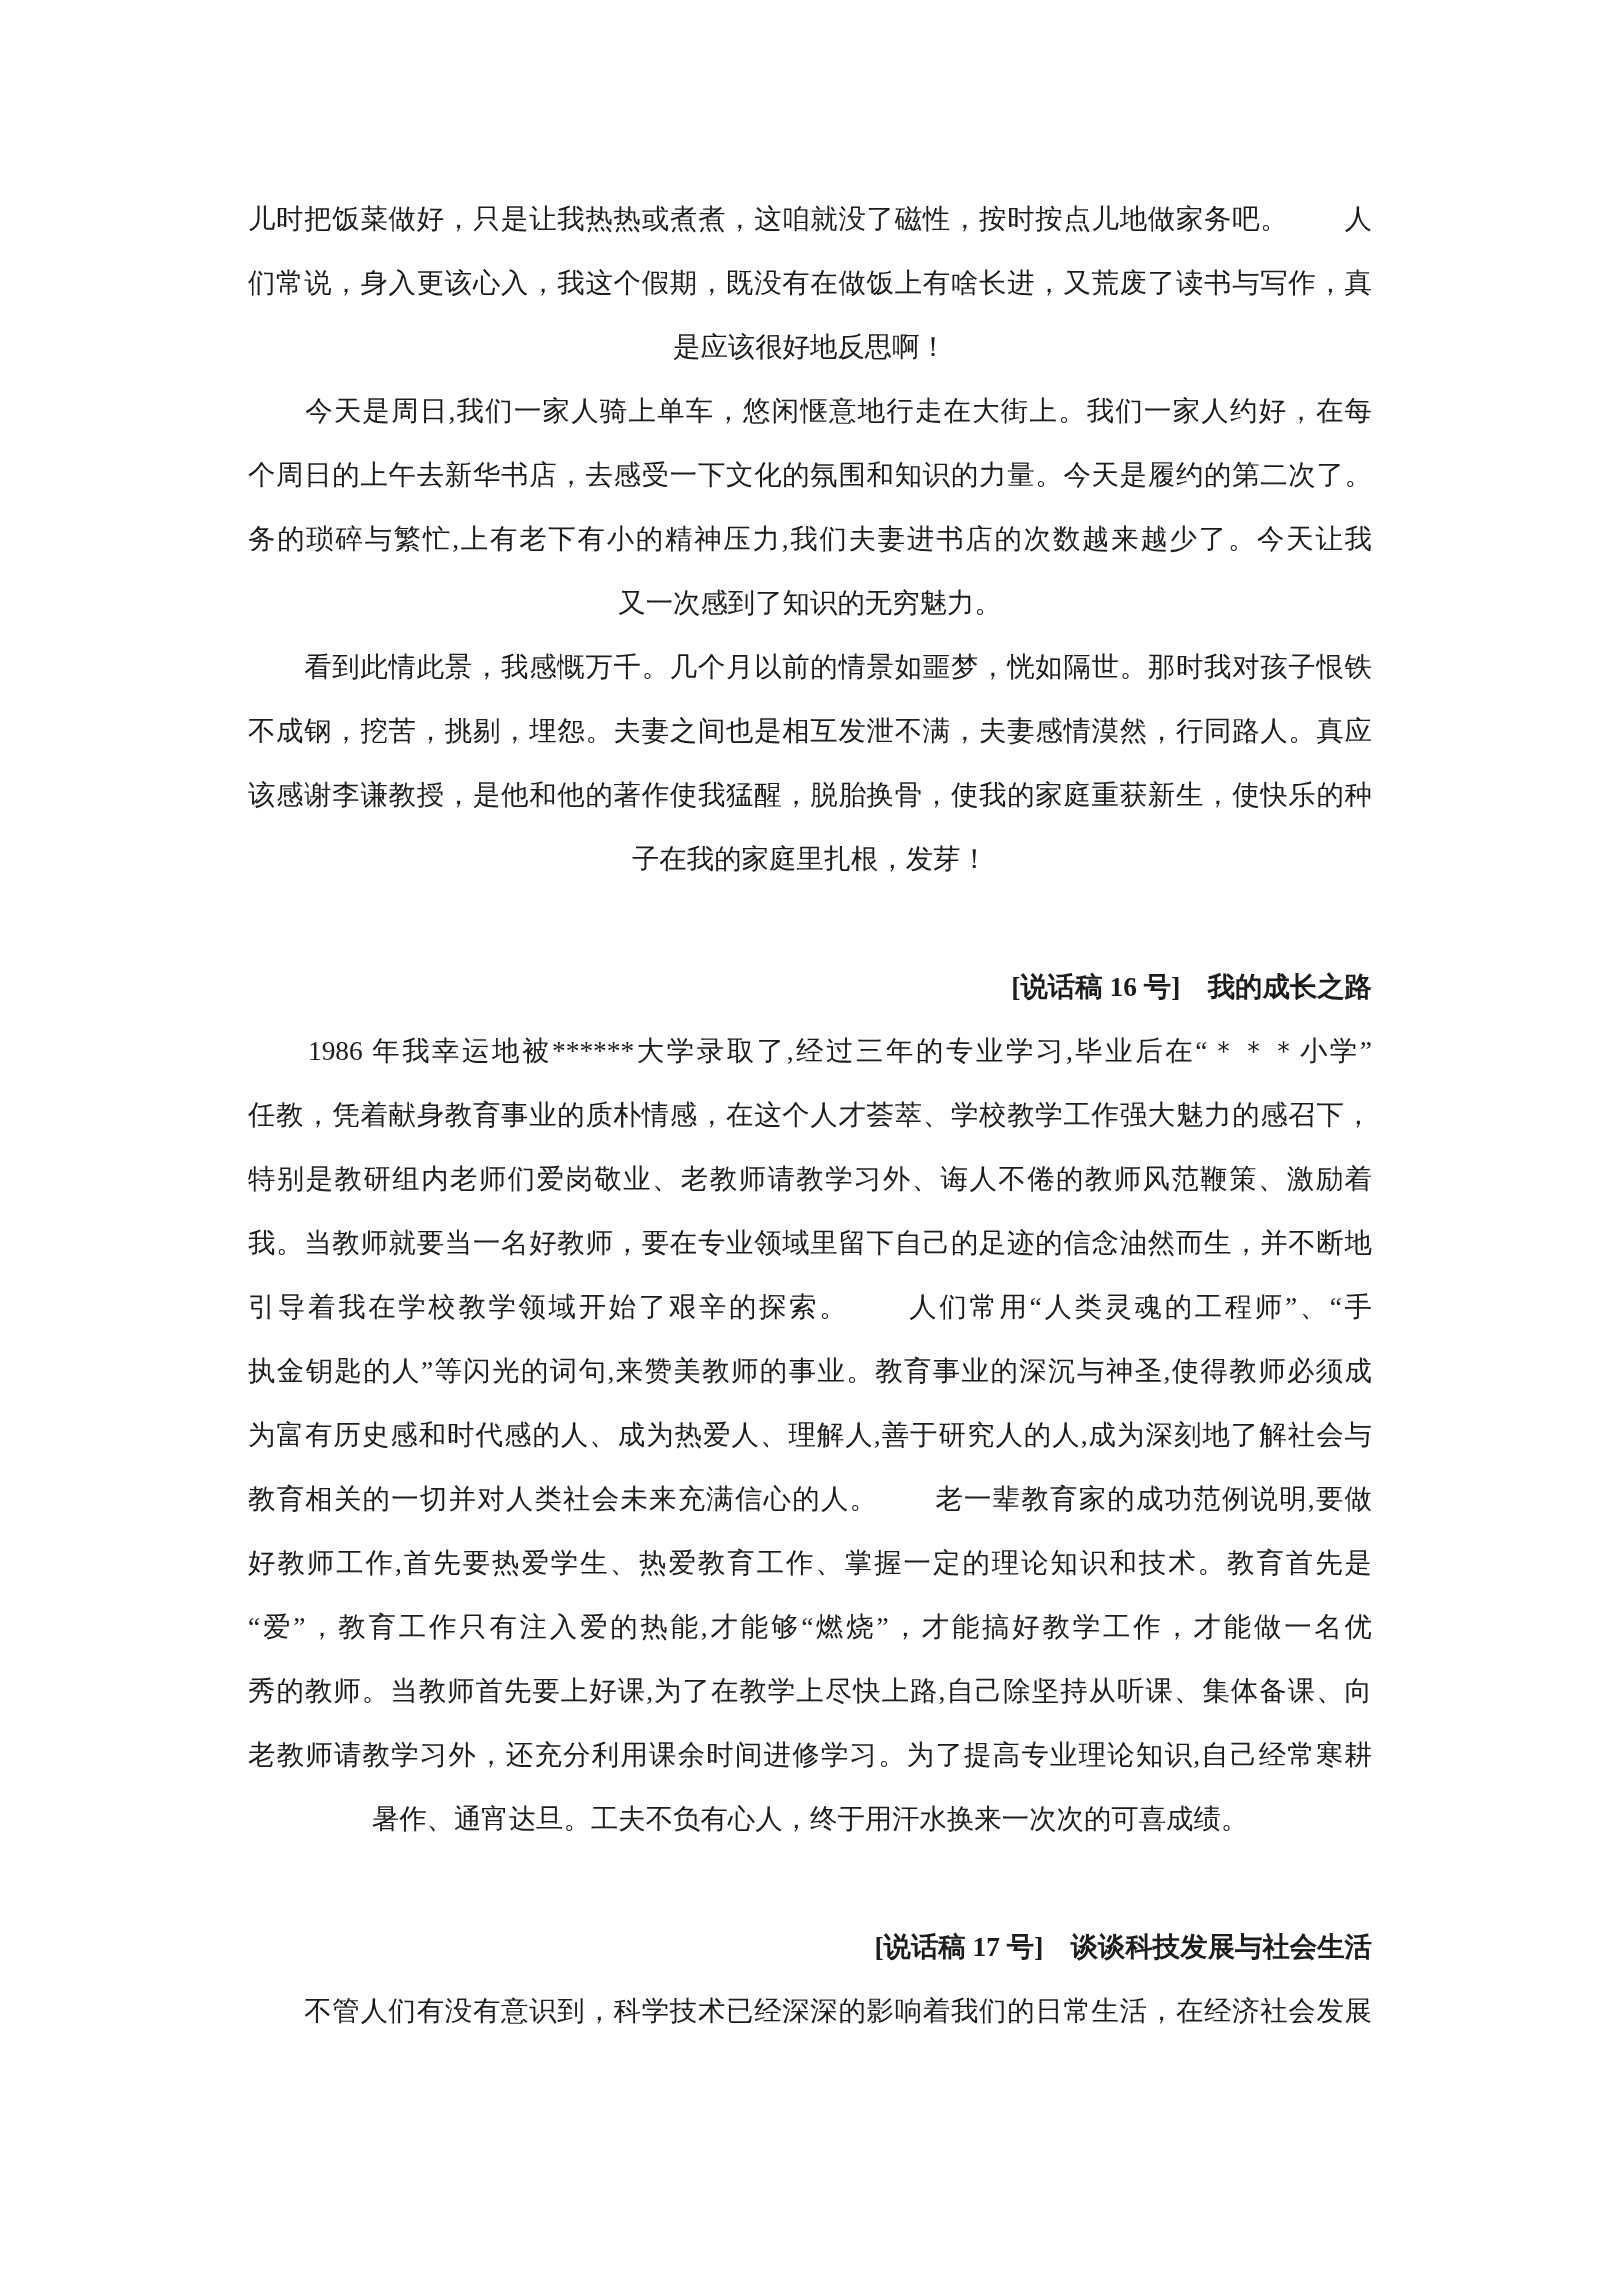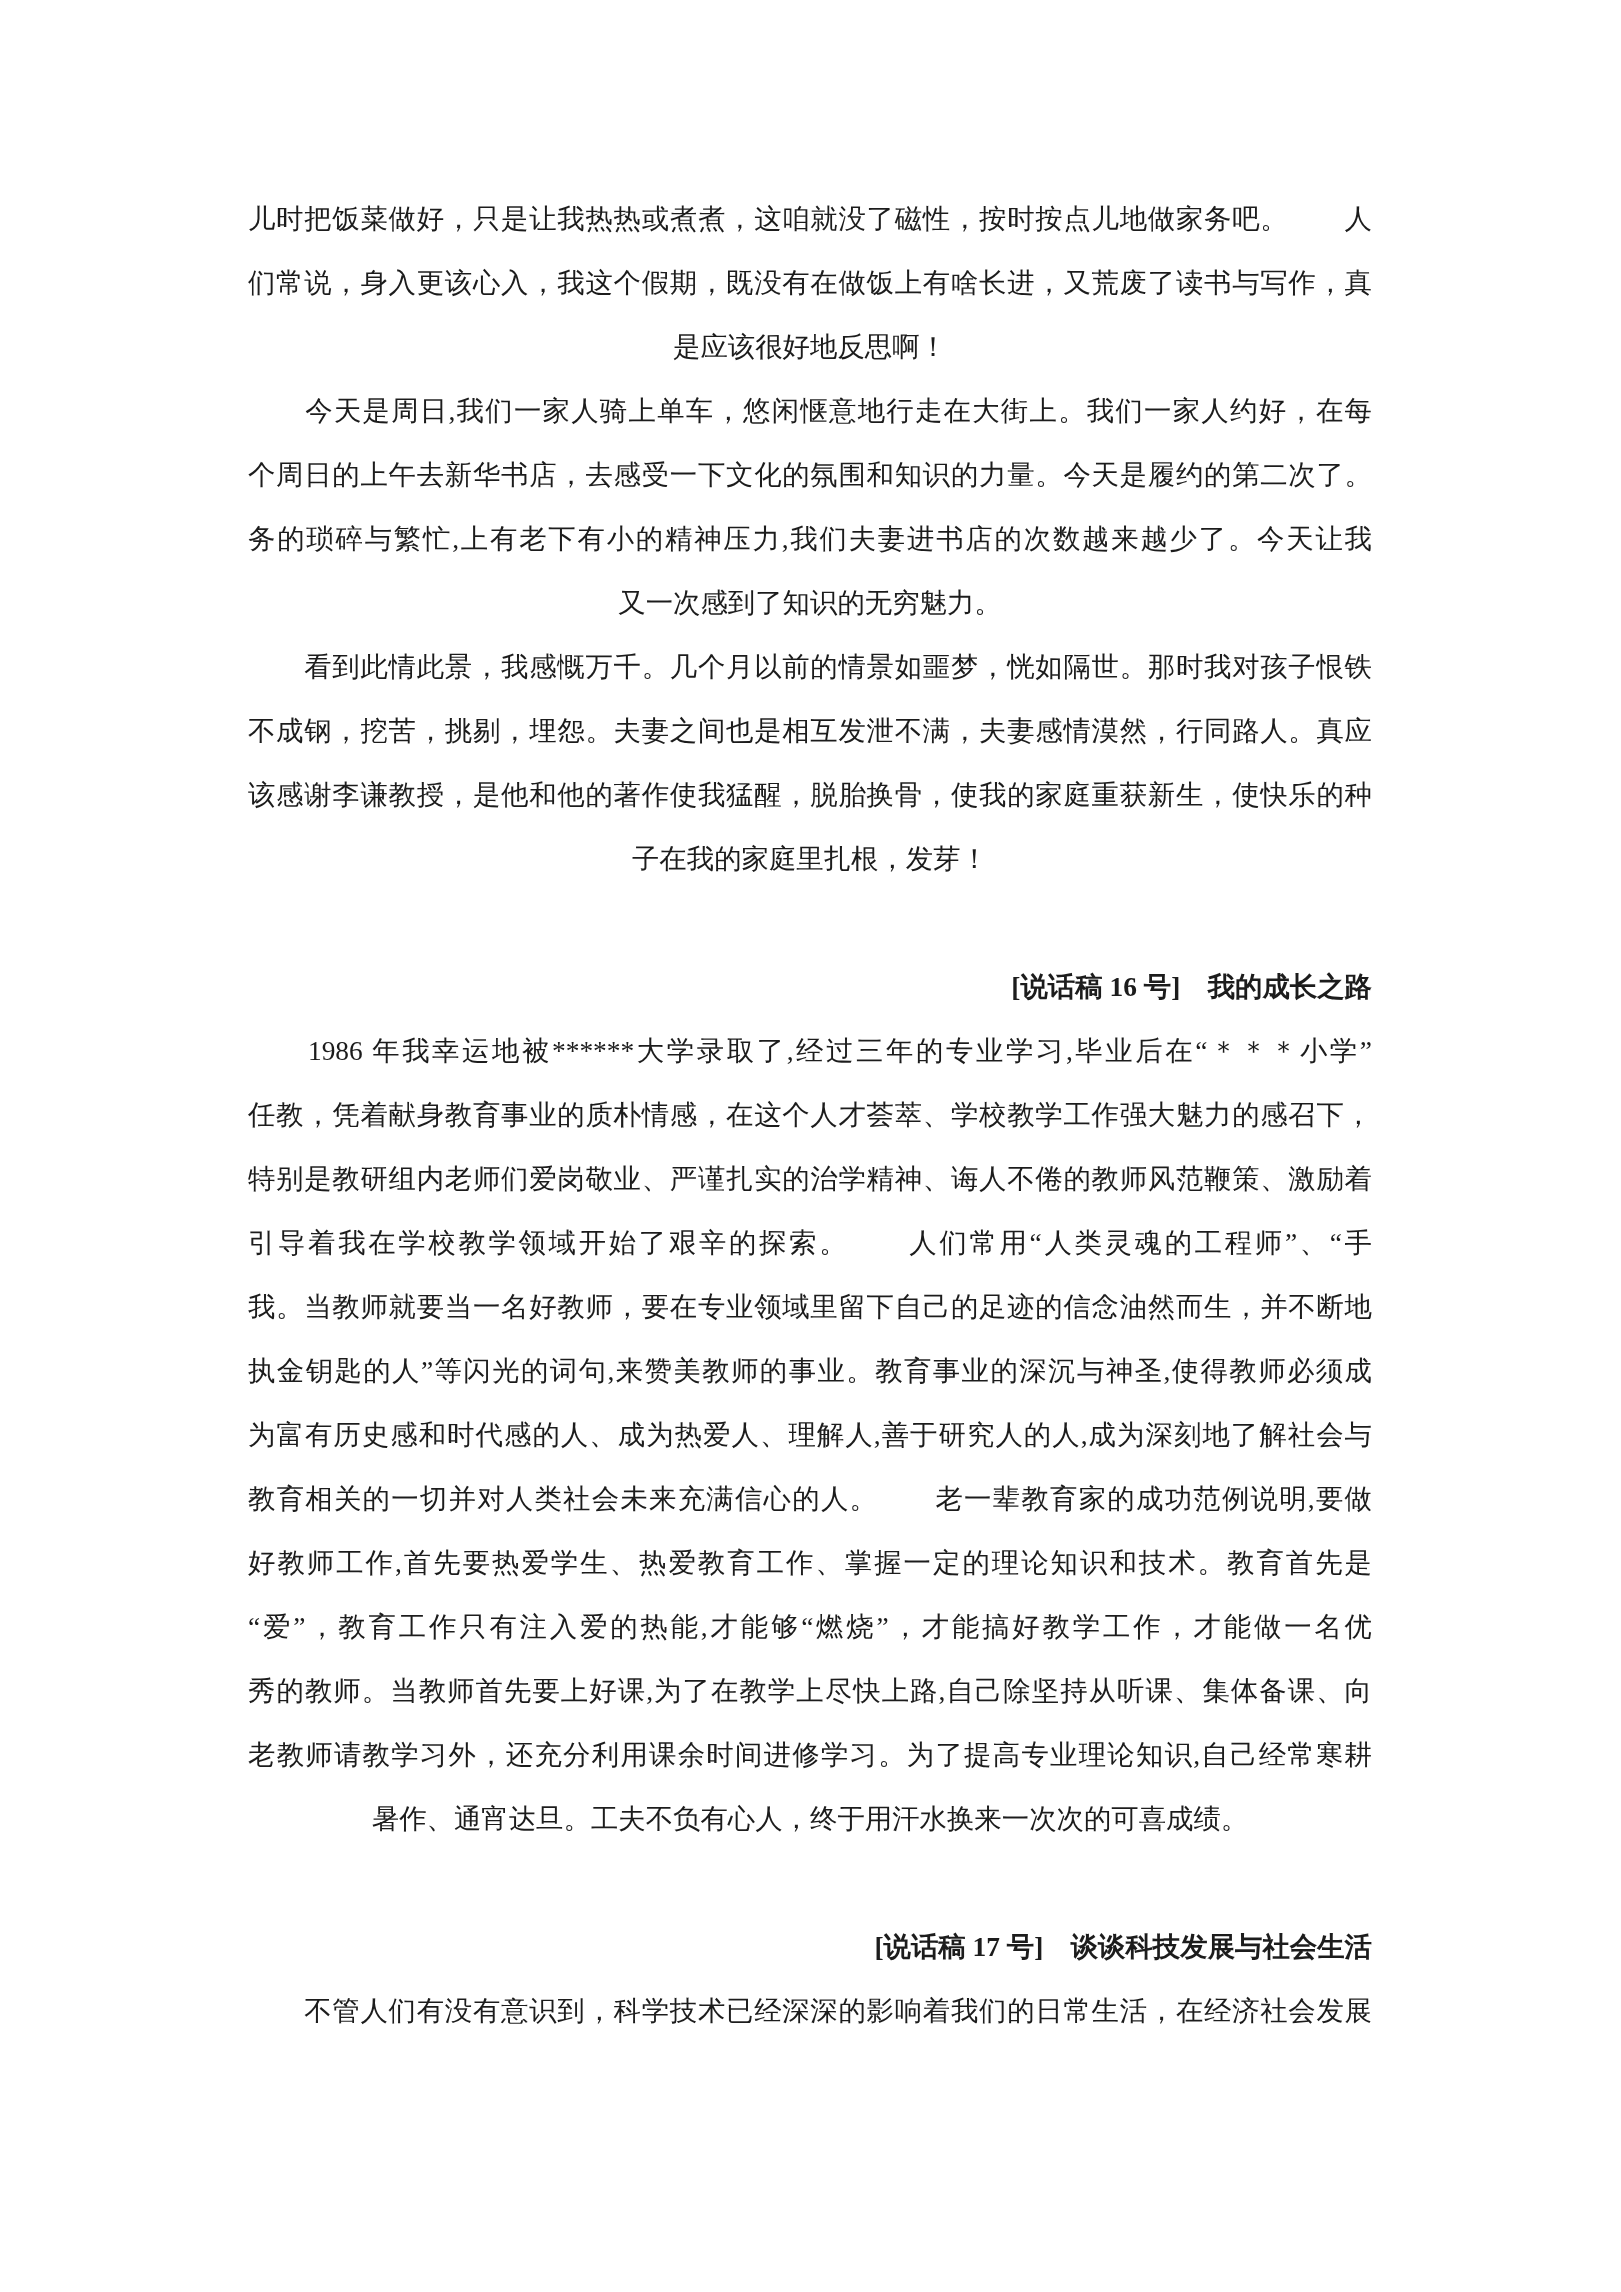--- a/index.html
+++ b/index.html
@@ -57,23 +57,23 @@
       <div class="line just">务的琐碎与繁忙,上有老下有小的精神压力,我们夫妻进书店的次数越来越少了。今天让我</div>
       <div class="line endline">又一次感到了知识的无穷魅力。</div>
       <div class="line just">　　看到此情此景，我感慨万千。几个月以前的情景如噩梦，恍如隔世。那时我对孩子恨铁</div>
       <div class="line just">不成钢，挖苦，挑剔，埋怨。夫妻之间也是相互发泄不满，夫妻感情漠然，行同路人。真应</div>
       <div class="line just">该感谢李谦教授，是他和他的著作使我猛醒，脱胎换骨，使我的家庭重获新生，使快乐的种</div>
       <div class="line endline">子在我的家庭里扎根，发芽！</div>
       <div class="line blank"></div>
       <div class="line heading">[说话稿 16 号]　我的成长之路</div>
       <div class="line just">　　1986 年我幸运地被******大学录取了,经过三年的专业学习,毕业后在“＊＊＊小学”</div>
       <div class="line just">任教，凭着献身教育事业的质朴情感，在这个人才荟萃、学校教学工作强大魅力的感召下，</div>
-      <div class="line just">特别是教研组内老师们爱岗敬业、严谨扎实的治学精神、诲人不倦的教师风范鞭策、激励着</div>
+      <div class="line just">特别是教研组内老师们爱岗敬业、老教师请教学习外、诲人不倦的教师风范鞭策、激励着</div>
+      <div class="line just">我。当教师就要当一名好教师，要在专业领域里留下自己的足迹的信念油然而生，并不断地</div>
       <div class="line just">引导着我在学校教学领域开始了艰辛的探索。　　人们常用“人类灵魂的工程师”、“手</div>
-      <div class="line just">我。当教师就要当一名好教师，要在专业领域里留下自己的足迹的信念油然而生，并不断地</div>
       <div class="line just">执金钥匙的人”等闪光的词句,来赞美教师的事业。教育事业的深沉与神圣,使得教师必须成</div>
       <div class="line just">为富有历史感和时代感的人、成为热爱人、理解人,善于研究人的人,成为深刻地了解社会与</div>
       <div class="line just">教育相关的一切并对人类社会未来充满信心的人。　　老一辈教育家的成功范例说明,要做</div>
       <div class="line just">好教师工作,首先要热爱学生、热爱教育工作、掌握一定的理论知识和技术。教育首先是</div>
       <div class="line just">“爱”，教育工作只有注入爱的热能,才能够“燃烧”，才能搞好教学工作，才能做一名优</div>
       <div class="line just">秀的教师。当教师首先要上好课,为了在教学上尽快上路,自己除坚持从听课、集体备课、向</div>
       <div class="line just">老教师请教学习外，还充分利用课余时间进修学习。为了提高专业理论知识,自己经常寒耕</div>
       <div class="line endline">暑作、通宵达旦。工夫不负有心人，终于用汗水换来一次次的可喜成绩。</div>
       <div class="line blank"></div>
       <div class="line heading">[说话稿 17 号]　谈谈科技发展与社会生活</div>

